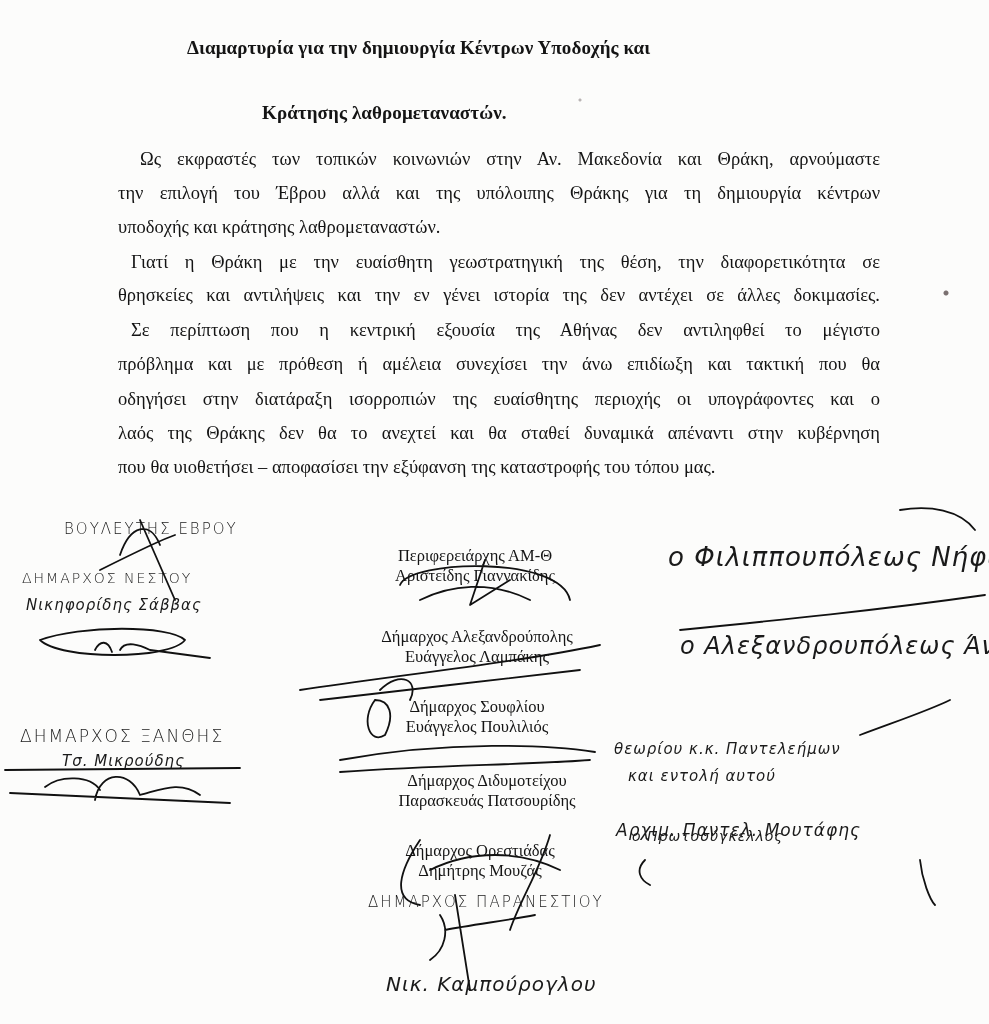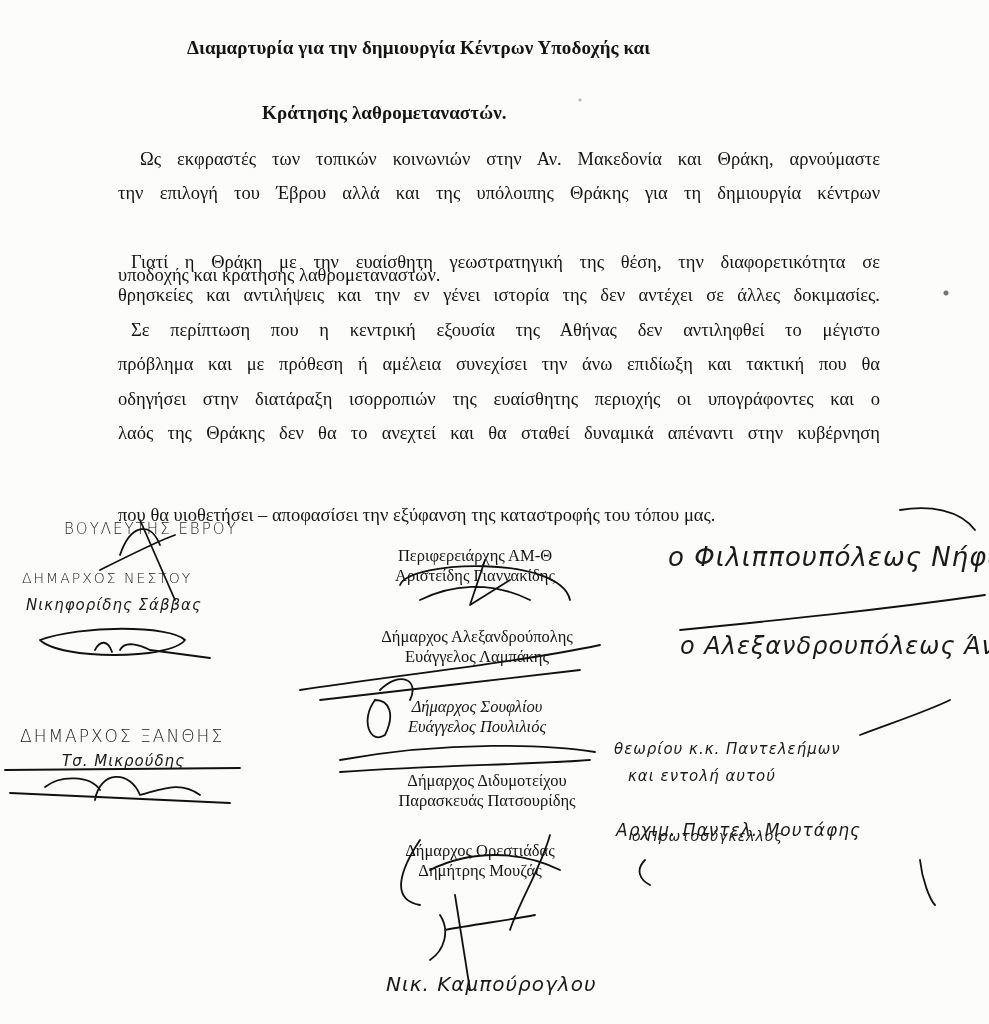--- a/index.html
+++ b/index.html
@@ -21,21 +21,21 @@
       position: absolute; font-weight: bold; font-size: 19px; line-height: 24px;
       white-space: nowrap; letter-spacing: 0.1px;
     }
     .title.l1 { left: 187px; top: 36px; }
     .title.l2 { left: 262px; top: 101px; }
     .body-line {
       position: absolute; left: 118px; width: 762px;
       font-size: 18.5px; line-height: 24px; white-space: nowrap;
       text-align: justify; text-align-last: justify;
     }
-    .body-line.last { text-align-last: left; margin-top: 48px; }
+    .body-line.last { text-align-last: left; }
     .body-line.indent { padding-left: 22px; width: 740px; }
     .body-line.indent-s { padding-left: 13px; width: 749px; }
     .sig-block {
       position: absolute; text-align: center; font-size: 16.5px; line-height: 20px;
       white-space: nowrap; color: #151515;
     }
     .hand {
       position: absolute; white-space: nowrap;
       font-family: "DejaVu Sans", sans-serif; color: #1a1a1a;
       font-style: italic; letter-spacing: 1px;
@@ -64,39 +64,40 @@
   <div class="body-line last" style="top:455px;">που θα υιοθετήσει – αποφασίσει την εξύφανση της καταστροφής του τόπου μας.</div>
 
   <div class="sig-block" style="left:382px; top:546px; width:186px;">
     <div>Περιφερειάρχης ΑΜ-Θ</div>
     <div>Αριστείδης Γιαννακίδης</div>
   </div>
   <div class="sig-block" style="left:362px; top:627px; width:230px;">
     <div>Δήμαρχος Αλεξανδρούπολης</div>
     <div>Ευάγγελος Λαμπάκης</div>
   </div>
-  <div class="sig-block" style="left:382px; top:697px; width:190px;font-style:italic;">
+  <div class="sig-block" style="left:382px; top:697px; width:190px;">
     <div>Δήμαρχος Σουφλίου</div>
     <div>Ευάγγελος Πουλιλιός</div>
   </div>
   <div class="sig-block" style="left:382px; top:771px; width:210px;">
     <div>Δήμαρχος Διδυμοτείχου</div>
     <div>Παρασκευάς Πατσουρίδης</div>
   </div>
   <div class="sig-block" style="left:380px; top:841px; width:200px;">
     <div>Δήμαρχος Ορεστιάδας</div>
     <div>Δημήτρης Μουζάς</div>
   </div>
 
   <div class="hand caps" style="left:64px; top:520px; font-size:15px;">ΒΟΥΛΕΥΤΗΣ ΕΒΡΟΥ</div>
   <div class="hand caps" style="left:22px; top:570px; font-size:14px;">ΔΗΜΑΡΧΟΣ ΝΕΣΤΟΥ</div>
   <div class="hand" style="left:26px; top:596px; font-size:15px;">Νικηφορίδης Σάββας</div>
   <div class="hand caps" style="left:20px; top:726px; font-size:17px;">ΔΗΜΑΡΧΟΣ ΞΑΝΘΗΣ</div>
   <div class="hand" style="left:62px; top:752px; font-size:15px;">Τσ. Μικρούδης</div>
 
+  <div class="hand caps" style="left:368px; top:893px; font-size:15px;">ΔΗΜΑΡΧΟΣ ΠΑΡΑΝΕΣΤΙΟΥ</div>
   <div class="hand" style="left:386px; top:972px; font-size:20px;">Νικ. Καμπούρογλου</div>
 
   <div class="hand" style="left:668px; top:542px; font-size:26px;">ο Φιλιππουπόλεως Νήφων</div>
   <div class="hand" style="left:680px; top:632px; font-size:24px;">ο Αλεξανδρουπόλεως Άνθιμος</div>
   <div class="hand" style="left:614px; top:740px; font-size:15px;">θεωρίου κ.κ. Παντελεήμων</div>
   <div class="hand" style="left:628px; top:767px; font-size:15px;">και εντολή αυτού</div>
   <div class="hand" style="left:632px; top:828px; font-size:14px;">ο Πρωτοσύγκελλος</div>
   <div class="hand" style="left:616px; top:820px; font-size:17px;">Αρχιμ. Παντελ. Μουτάφης</div>
 
   <svg class="scribble" viewBox="0 0 989 1024">

